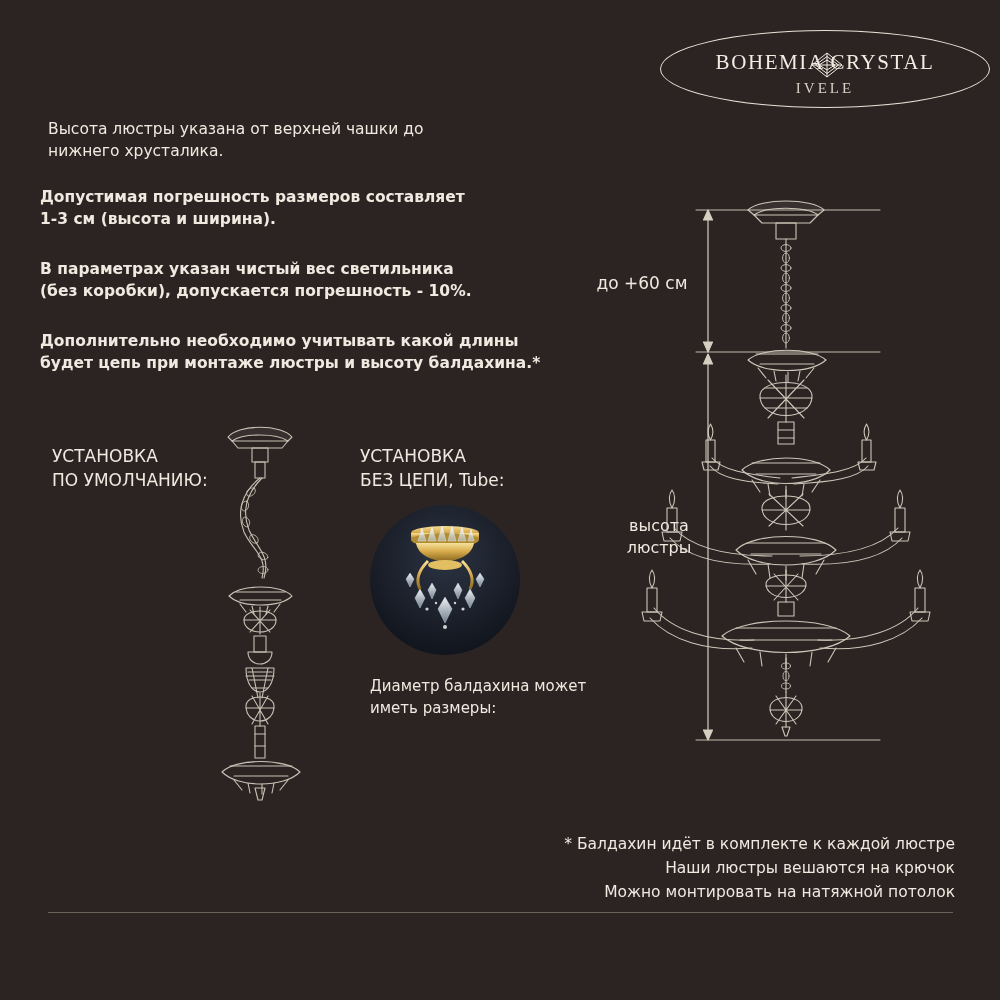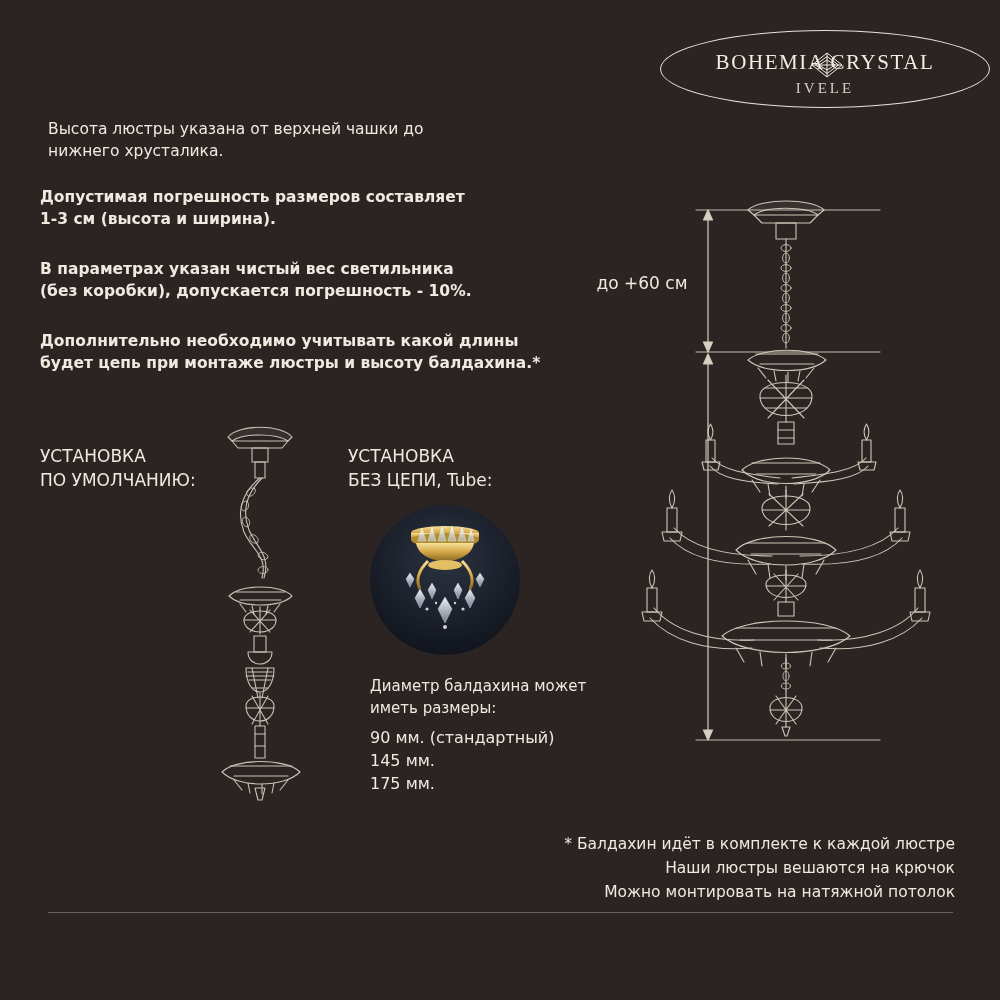--- a/index.html
+++ b/index.html
@@ -82,20 +82,21 @@
   #p4 { left: 40px; top: 330px; width: 580px; }
 
   
   .sec-label {
     position: absolute;
     color: #efe9e0;
     font-size: 17px;
     line-height: 24px;
     white-space: pre-line;
     font-family: "DejaVu Sans", sans-serif;
+    margin-left: 12px;
   }
   #lbl-default { left: 40px; top: 444px; width: 230px; }
   #lbl-nochain { left: 348px; top: 444px; width: 250px; }
 
   .vline-label {
     position: absolute;
     left: 604px; top: 515px;
     width: 110px;
     text-align: center;
     color: #efe9e0;
@@ -203,26 +204,25 @@
 (без коробки), допускается погрешность - 10%.</div>
   <div class="para bold" id="p4">Дополнительно необходимо учитывать какой длины
 будет цепь при монтаже люстры и высоту балдахина.*</div>
 
   <div class="sec-label" id="lbl-default">УСТАНОВКА
 ПО УМОЛЧАНИЮ:</div>
   <div class="sec-label" id="lbl-nochain">УСТАНОВКА
 БЕЗ ЦЕПИ, Tube:</div>
 
   <div class="top-dim-label">до +60 см</div>
+  <div class="vline-label">высота
+люстры</div>
 
   <div id="diam-head">Диаметр балдахина может
 иметь размеры:</div>
-  <div id="diam-list">90 мм. (стандартный)
-145 мм.
-175 мм.</div>
 
   <div id="footnotes">* Балдахин идёт в комплекте к каждой люстре
 Наши люстры вешаются на крючок
 Можно монтировать на натяжной потолок</div>
 
   <div id="bottom-rule"></div>
 
   <div id="photo-circle">
     <svg viewBox="0 0 150 150" width="150" height="150">
       <defs>

